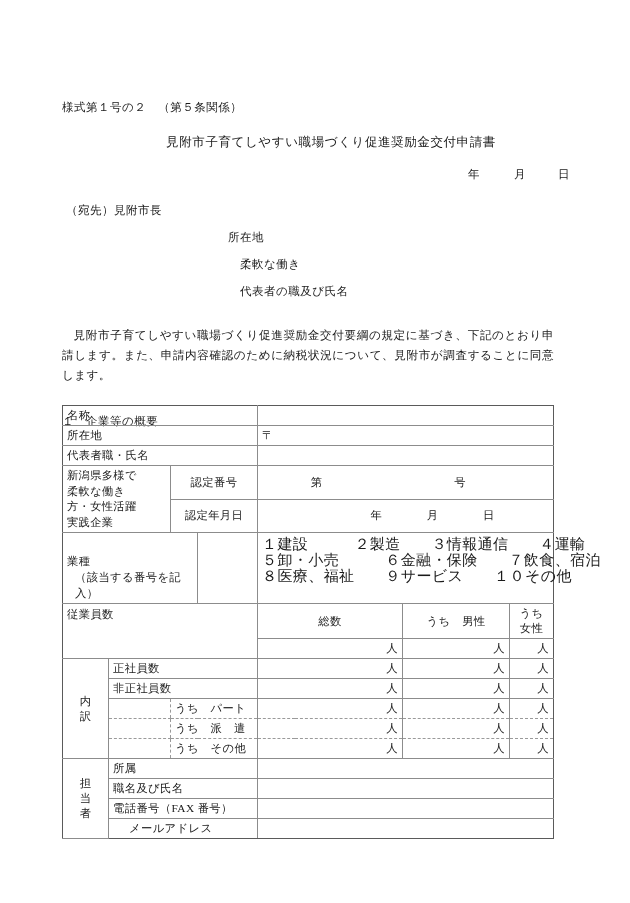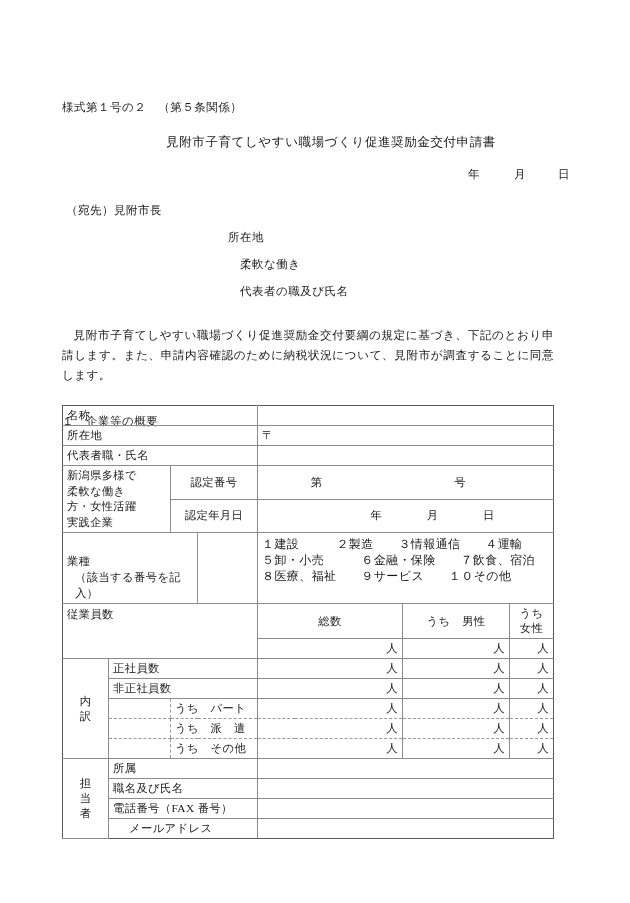--- a/index.html
+++ b/index.html
@@ -66,21 +66,21 @@
     text-align:center;
     line-height:15px;
     font-size:11.3px;
     padding:2px 0;
   }
   .vlabel span{display:block;}
 
   .cert-name{line-height:15.5px;padding-left:4px;font-size:11.2px;}
   .cert-name span{display:block;white-space:nowrap;}
 
-  .gyoshu-list{line-height:16px;font-size:12px;padding-left:4px;}
+  .gyoshu-list{line-height:16px;font-size:15px;padding-left:4px;}
   .gyoshu-list span{display:block;white-space:nowrap;}
 
   
   .dot-t{border-top:1px dashed #9a9a9a !important;}
   .dot-b{border-bottom:1px dashed #9a9a9a !important;}
   .dot-l{border-left:1px dashed #9a9a9a !important;}
   .dot-r{border-right:1px dashed #9a9a9a !important;}
   .no-l{border-left:none !important;}
   .nowrap{white-space:nowrap;}
   .num-cell{text-align:right;padding-right:6px;}

